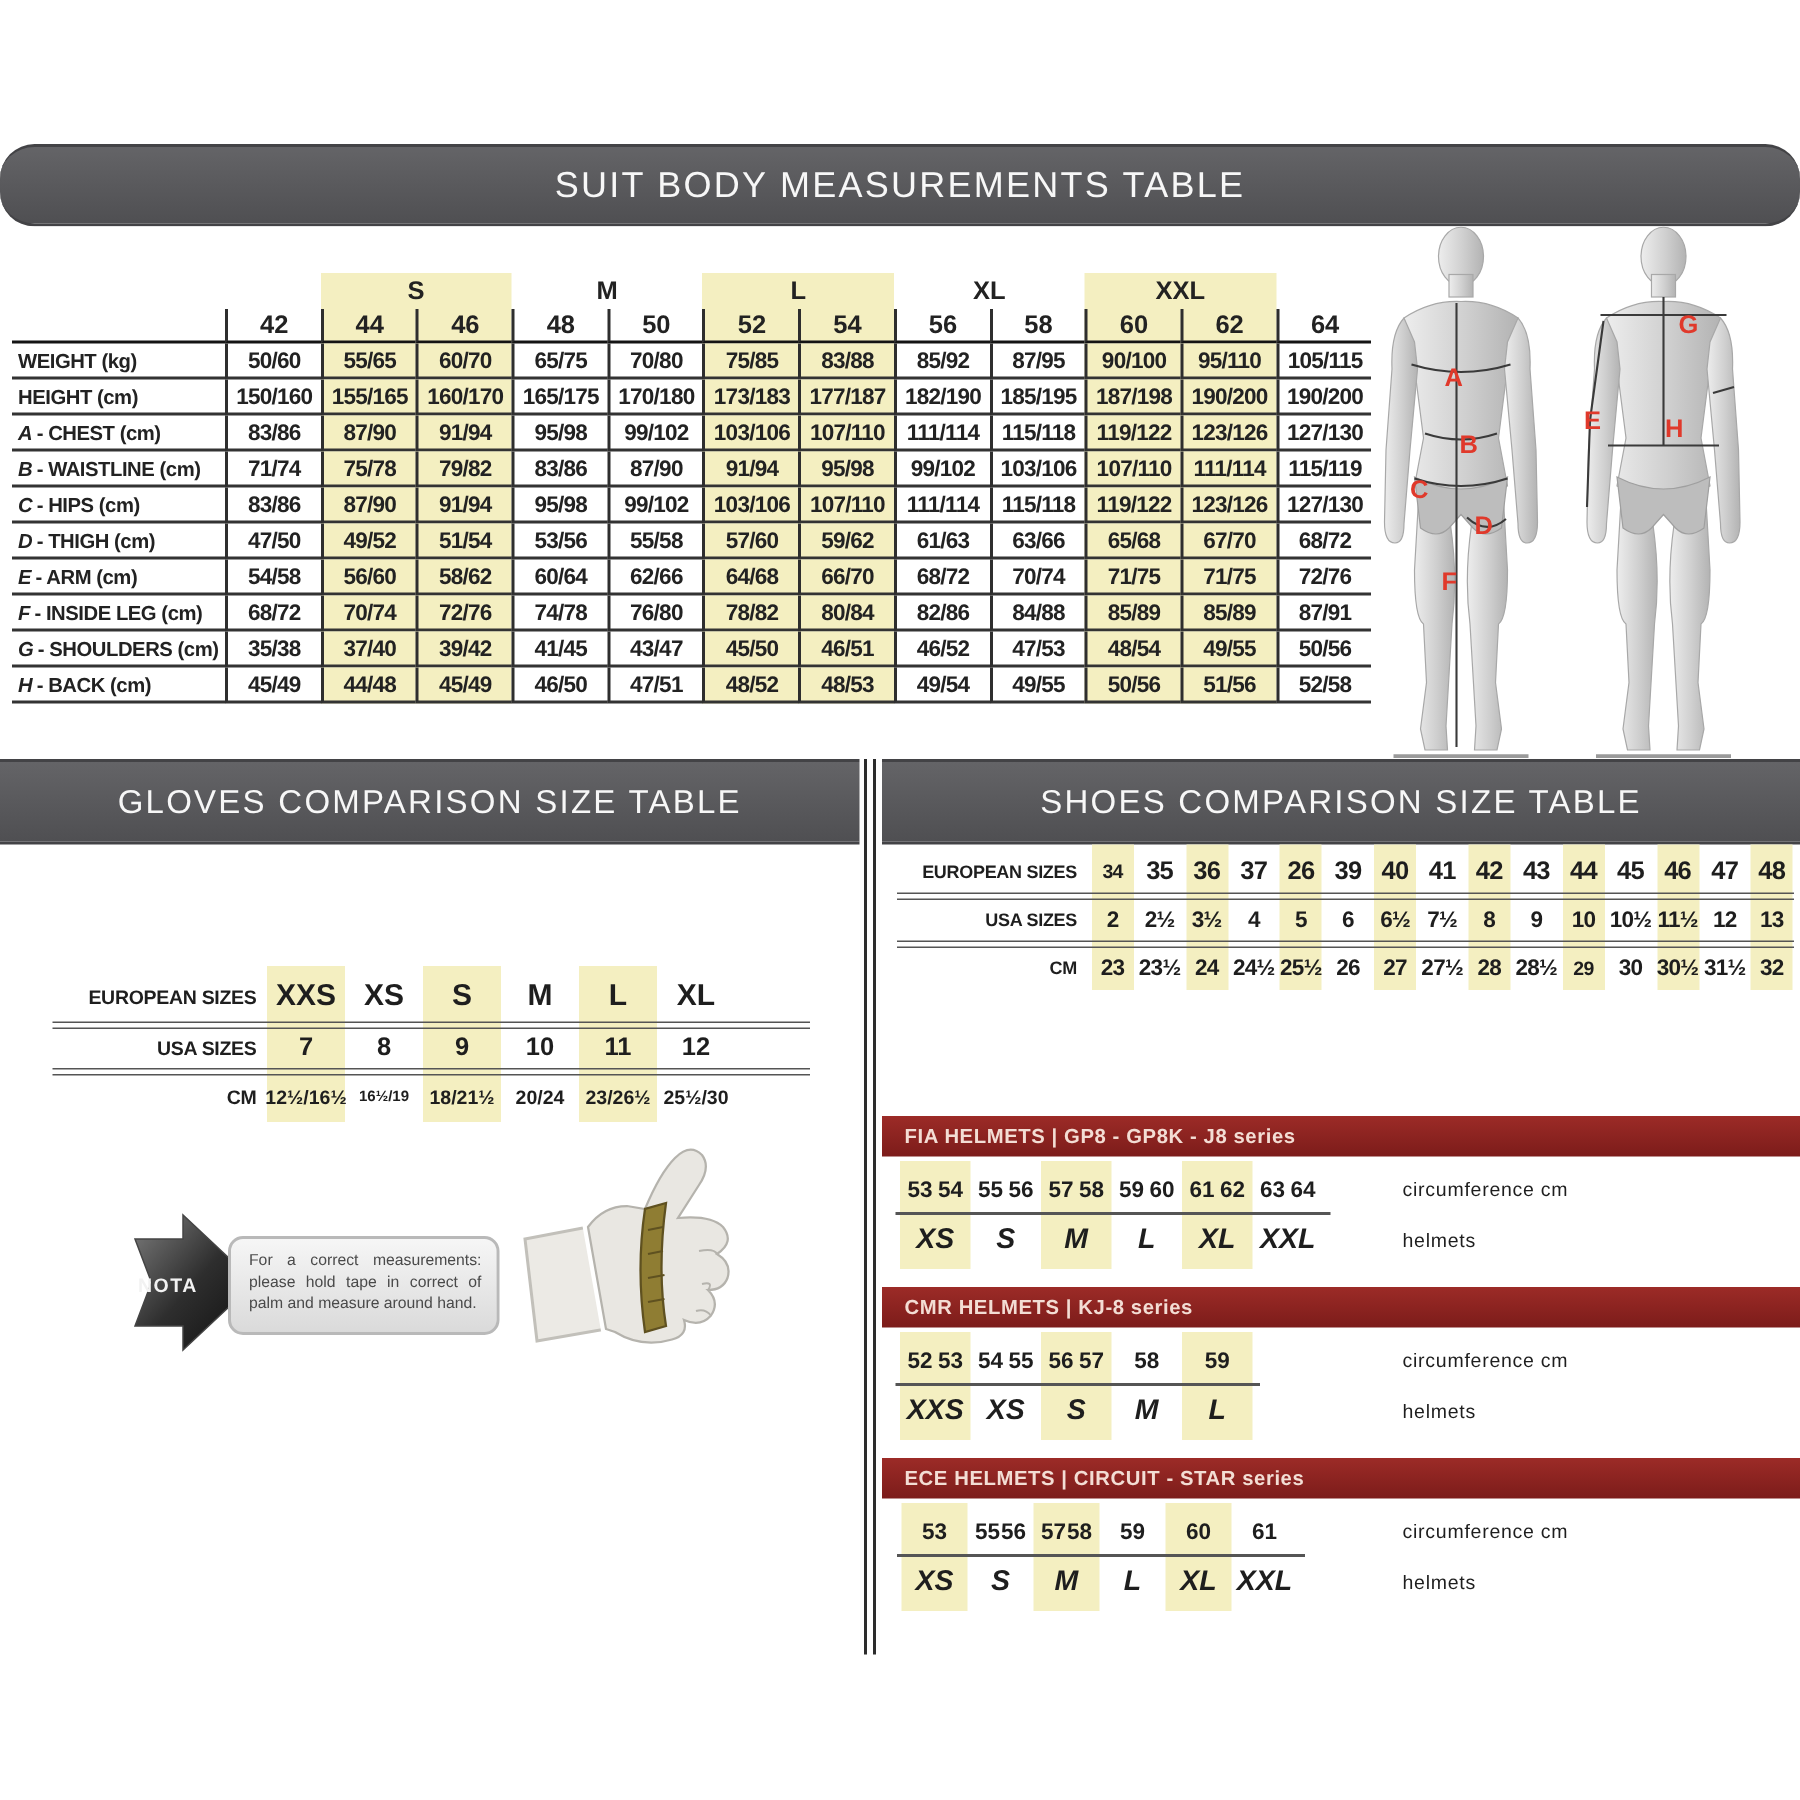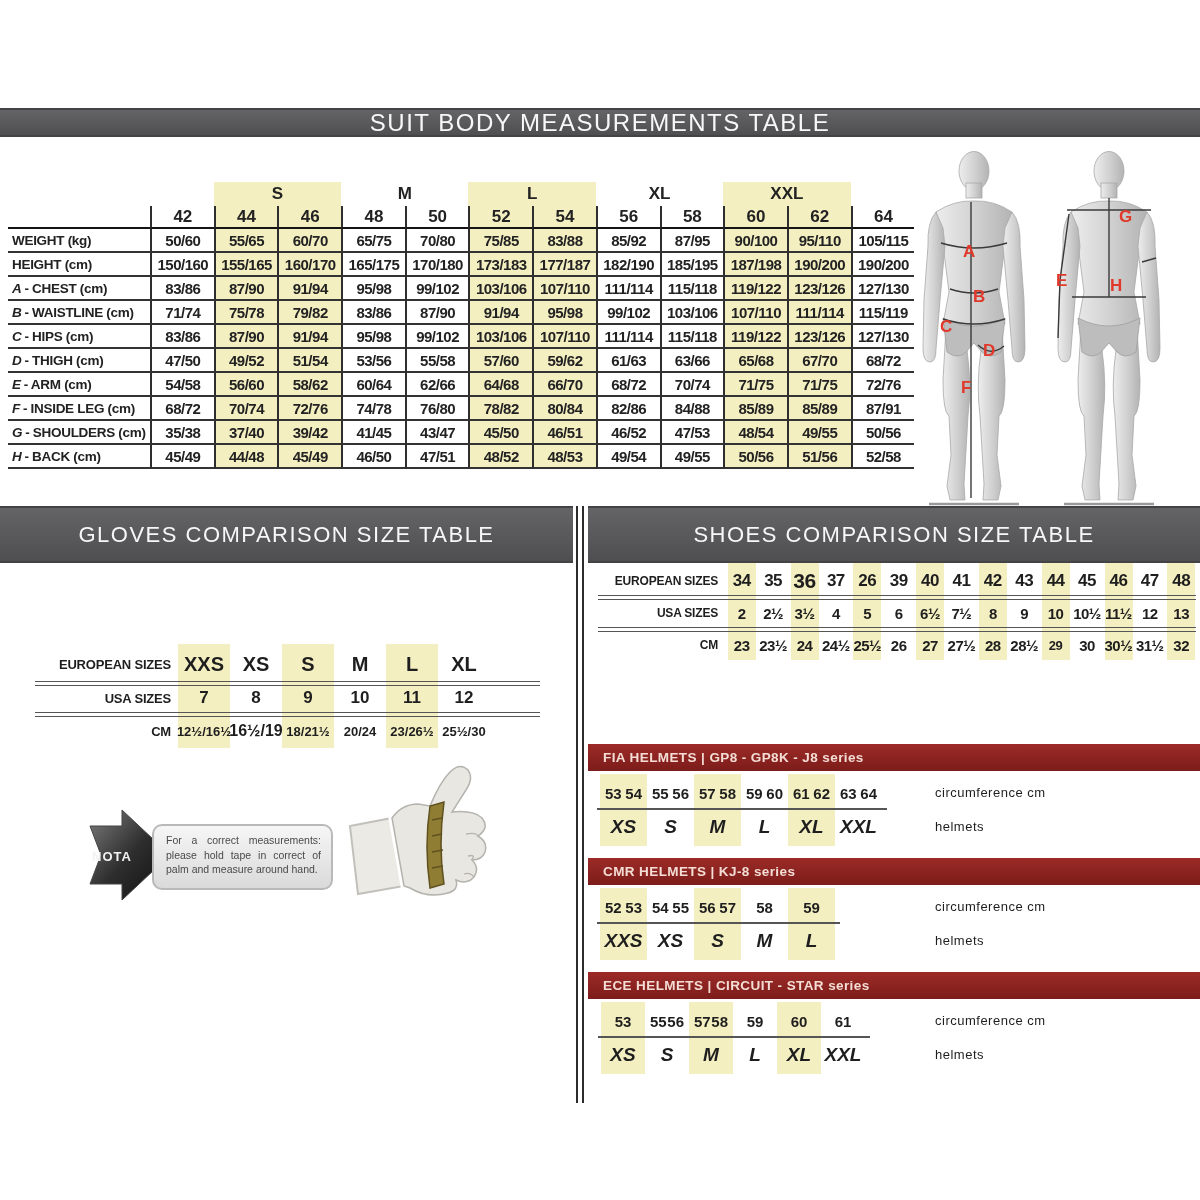--- a/index.html
+++ b/index.html
@@ -54,21 +54,21 @@
             box-sizing:border-box;padding:7px 10px 6px 12px;
             font-size:10.5px;line-height:1.4;color:#4a4a4a;text-align:justify;}
   svg text.fig-letter{font-family:"Liberation Sans",sans-serif;font-weight:bold;
             font-size:17px;fill:#e0392b;}
 </style>
 </head>
 <body>
 
 <div id="page">
 
-  <div class="bar bar-big" style="left:0;top:108px;width:1200px;height:29px;">
+  <div class="bar bar-big" style="left:0;top:96px;width:1200px;height:55px;border-radius:23px;">
     <span>SUIT BODY MEASUREMENTS TABLE</span>
   </div>
 
   <div id="suit-grid">
       <div></div>
       <div class="sg-group" style="grid-column: span 1;"></div>
       <div class="sg-group hl" style="grid-column: span 2;">S</div>
       <div class="sg-group" style="grid-column: span 2;">M</div>
       <div class="sg-group hl" style="grid-column: span 2;">L</div>
       <div class="sg-group" style="grid-column: span 2;">XL</div>
@@ -298,21 +298,21 @@
         <div class="cell" style="width: 52px; height: 100%; font-size: 17px;">7</div>
         <div class="cell" style="width: 52px; height: 100%; font-size: 17px;">8</div>
         <div class="cell" style="width: 52px; height: 100%; font-size: 17px;">9</div>
         <div class="cell" style="width: 52px; height: 100%; font-size: 17px;">10</div>
         <div class="cell" style="width: 52px; height: 100%; font-size: 17px;">11</div>
         <div class="cell" style="width: 52px; height: 100%; font-size: 17px;">12</div>
       </div>
       <div class="frow" style="left: 35px; top: 717px; width: 505px; height: 28px;">
         <div class="rlabel" style="width: 136px; font-size: 13px; padding-right: 7px;">CM</div>
         <div class="cell" style="width: 52px; height: 100%; font-size: 13px;">12½/16½</div>
-        <div class="cell" style="width: 52px; height: 100%; font-size: 16px;">16½/19</div>
+        <div class="cell" style="width: 52px; height: 100%; font-size: 10px;">16½/19</div>
         <div class="cell" style="width: 52px; height: 100%; font-size: 13px;">18/21½</div>
         <div class="cell" style="width: 52px; height: 100%; font-size: 13px;">20/24</div>
         <div class="cell" style="width: 52px; height: 100%; font-size: 13px;">23/26½</div>
         <div class="cell" style="width: 52px; height: 100%; font-size: 13px;">25½/30</div>
       </div>
       <div class="dline" style="left: 35px; top: 681px; width: 505px;"></div>
       <div class="dline" style="left: 35px; top: 712px; width: 505px;"></div>
     </div>
 
   <svg style="position:absolute;left:88px;top:806px;" width="88" height="100" viewBox="0 0 88 100">
@@ -348,23 +348,23 @@
       <div class="stripe" style="left: 727.7px; top: 563px; width: 28px; height: 97px;"></div>
       <div class="stripe" style="left: 790.5px; top: 563px; width: 28px; height: 97px;"></div>
       <div class="stripe" style="left: 853.3px; top: 563px; width: 28px; height: 97px;"></div>
       <div class="stripe" style="left: 916.1px; top: 563px; width: 28px; height: 97px;"></div>
       <div class="stripe" style="left: 978.9px; top: 563px; width: 28px; height: 97px;"></div>
       <div class="stripe" style="left: 1041.7px; top: 563px; width: 28px; height: 97px;"></div>
       <div class="stripe" style="left: 1104.5px; top: 563px; width: 28px; height: 97px;"></div>
       <div class="stripe" style="left: 1167.3px; top: 563px; width: 28px; height: 97px;"></div>
       <div class="frow" style="left: 592px; top: 567px; width: 606px; height: 27px;">
         <div class="rlabel" style="width: 126px; font-size: 12px; padding-right: 8px;">EUROPEAN SIZES</div>
-        <div class="cell" style="width: 31.4px; height: 100%; font-size: 17px; letter-spacing: -0.5px;">34</div>
+        <div class="cell" style="width: 31.4px; height: 100%; font-size: 13px; letter-spacing: -0.5px;">34</div>
         <div class="cell" style="width: 31.4px; height: 100%; font-size: 17px; letter-spacing: -0.5px;">35</div>
-        <div class="cell" style="width: 31.4px; height: 100%; font-size: 21px; letter-spacing: -0.5px;">36</div>
+        <div class="cell" style="width: 31.4px; height: 100%; font-size: 17px; letter-spacing: -0.5px;">36</div>
         <div class="cell" style="width: 31.4px; height: 100%; font-size: 17px; letter-spacing: -0.5px;">37</div>
         <div class="cell" style="width: 31.4px; height: 100%; font-size: 17px; letter-spacing: -0.5px;">26</div>
         <div class="cell" style="width: 31.4px; height: 100%; font-size: 17px; letter-spacing: -0.5px;">39</div>
         <div class="cell" style="width: 31.4px; height: 100%; font-size: 17px; letter-spacing: -0.5px;">40</div>
         <div class="cell" style="width: 31.4px; height: 100%; font-size: 17px; letter-spacing: -0.5px;">41</div>
         <div class="cell" style="width: 31.4px; height: 100%; font-size: 17px; letter-spacing: -0.5px;">42</div>
         <div class="cell" style="width: 31.4px; height: 100%; font-size: 17px; letter-spacing: -0.5px;">43</div>
         <div class="cell" style="width: 31.4px; height: 100%; font-size: 17px; letter-spacing: -0.5px;">44</div>
         <div class="cell" style="width: 31.4px; height: 100%; font-size: 17px; letter-spacing: -0.5px;">45</div>
         <div class="cell" style="width: 31.4px; height: 100%; font-size: 17px; letter-spacing: -0.5px;">46</div>

